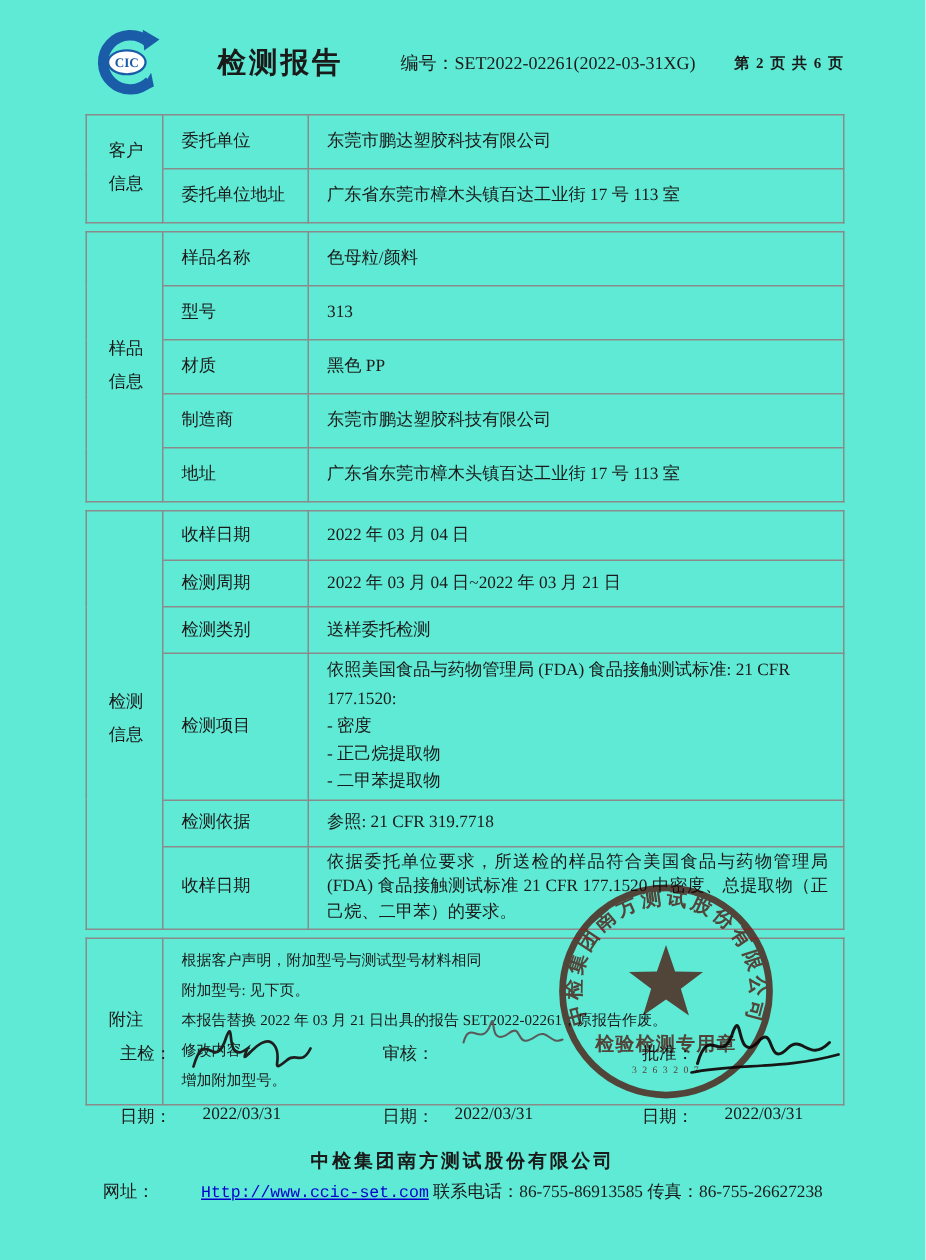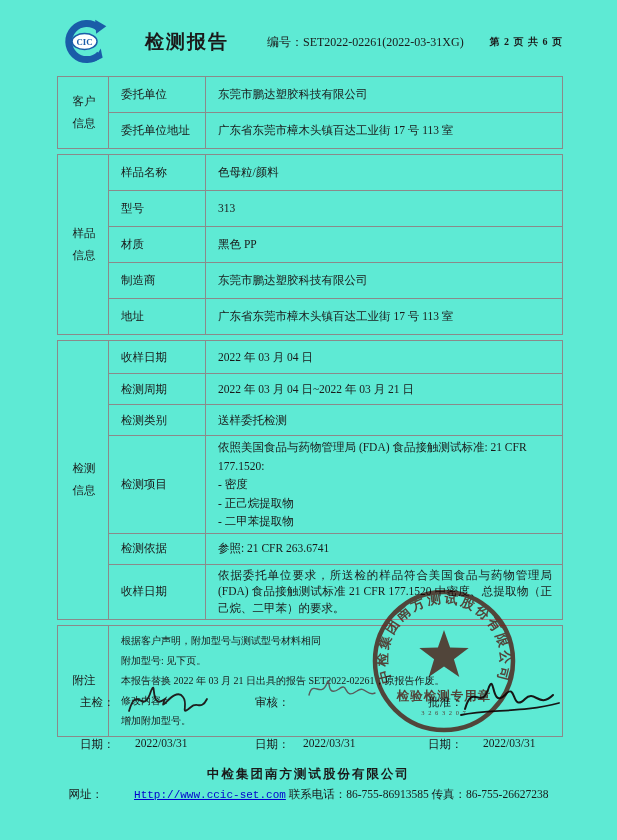--- a/index.html
+++ b/index.html
@@ -143,21 +143,21 @@
         <td>检测项目</td>
         <td style="height:90px;">
           <div class="pline">依照美国食品与药物管理局 (FDA) 食品接触测试标准: 21 CFR 177.1520:</div>
           <div class="pline">- 密度</div>
           <div class="pline">- 正己烷提取物</div>
           <div class="pline">- 二甲苯提取物</div>
         </td>
       </tr>
       <tr class="r26">
         <td>检测依据</td>
-        <td>参照: 21 CFR 263.6741</td>
+        <td>参照: 21 CFR 319.7718</td>
       </tr>
       <tr>
         <td>收样日期</td>
         <td class="just" style="height:48px;">依据委托单位要求，所送检的样品符合美国食品与药物管理局 (FDA) 食品接触测试标准 21 CFR 177.1520 中密度、总提取物（正己烷、二甲苯）的要求。</td>
       </tr>
     </tbody>
       </table>
 
     <table class="sec">
       <colgroup>

